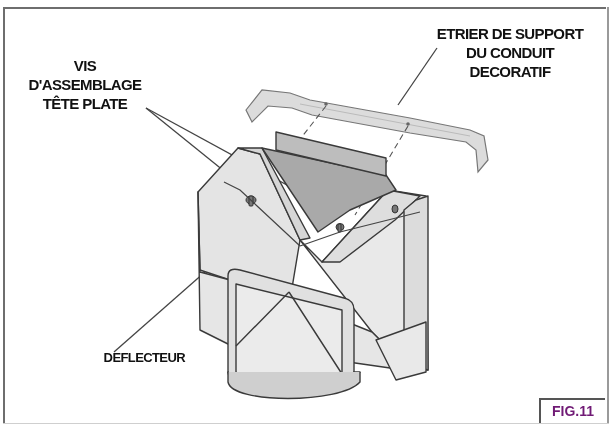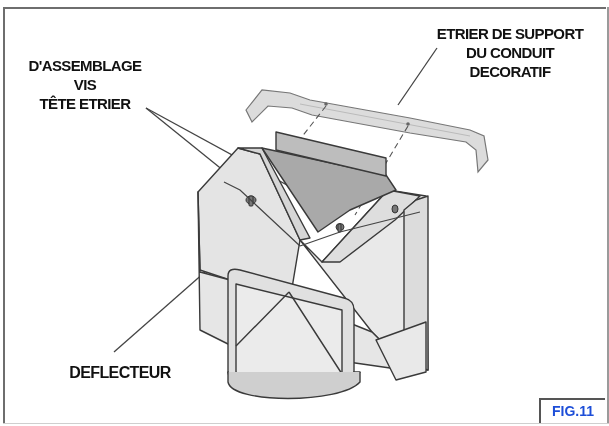--- a/index.html
+++ b/index.html
@@ -9,24 +9,24 @@
            border-left: 2px solid #6e6e6e; border-top: 2px solid #6e6e6e;
            box-sizing: border-box; }
   .frame-right { position: absolute; right: 0; top: 7px; width: 2px; height: 416px; background: #9a9a9a; }
   .frame-bottom { position: absolute; left: 3px; bottom: 2px; width: 606px; height: 1px; background: #cfcfcf; }
   svg.art { position: absolute; left: 0; top: 0; }
   .label { position: absolute; font-weight: bold; color: #111; text-align: center;
            letter-spacing: -0.6px; line-height: 19px; font-size: 15px; }
   .label div { white-space: nowrap; }
   .lbl-vis { left: 20px; top: 56px; width: 130px; }
   .lbl-etrier { left: 405px; top: 24px; width: 210px; }
-  .lbl-defl { left: 55px; top: 363px; width: 130px; font-size: 16px; }
+  .lbl-defl { left: 55px; top: 348px; width: 130px; font-size: 13px; text-align: right; }
   .fig-box { position: absolute; left: 539px; top: 398px; width: 66px; height: 25px;
              border: 2px solid #555; border-right: none; border-bottom: none; box-sizing: border-box;
-             font-weight: bold; font-size: 14px; text-align: center; line-height: 23px; color: #1d4ed8; }
+             font-weight: bold; font-size: 14px; text-align: center; line-height: 23px; color: #701a75; }
 </style>
 </head>
 <body>
 
 <div class="frame"></div>
 <div class="frame-right"></div>
 <div class="frame-bottom"></div>
 
 <svg class="art" width="609" height="426" viewBox="0 0 609 426">
 
@@ -86,23 +86,23 @@
     <ellipse cx="395" cy="209" rx="3" ry="4"></ellipse>
   </g>
 
   <g stroke="#444" stroke-width="1.2" fill="none">
     <path d="M224,182 L240,190 L300,246"></path>
     <path d="M300,246 L340,232 L420,212"></path>
   </g>
 </svg>
 
 <div class="label lbl-vis">
+  <div>VIS</div>
   <div>D'ASSEMBLAGE</div>
-  <div>VIS</div>
-  <div>TÊTE ETRIER</div>
+  <div>TÊTE PLATE</div>
 </div>
 
 <div class="label lbl-etrier">
   <div>ETRIER DE SUPPORT</div>
   <div>DU CONDUIT</div>
   <div>DECORATIF</div>
 </div>
 
 <div class="label lbl-defl">
   <div>DEFLECTEUR</div>

